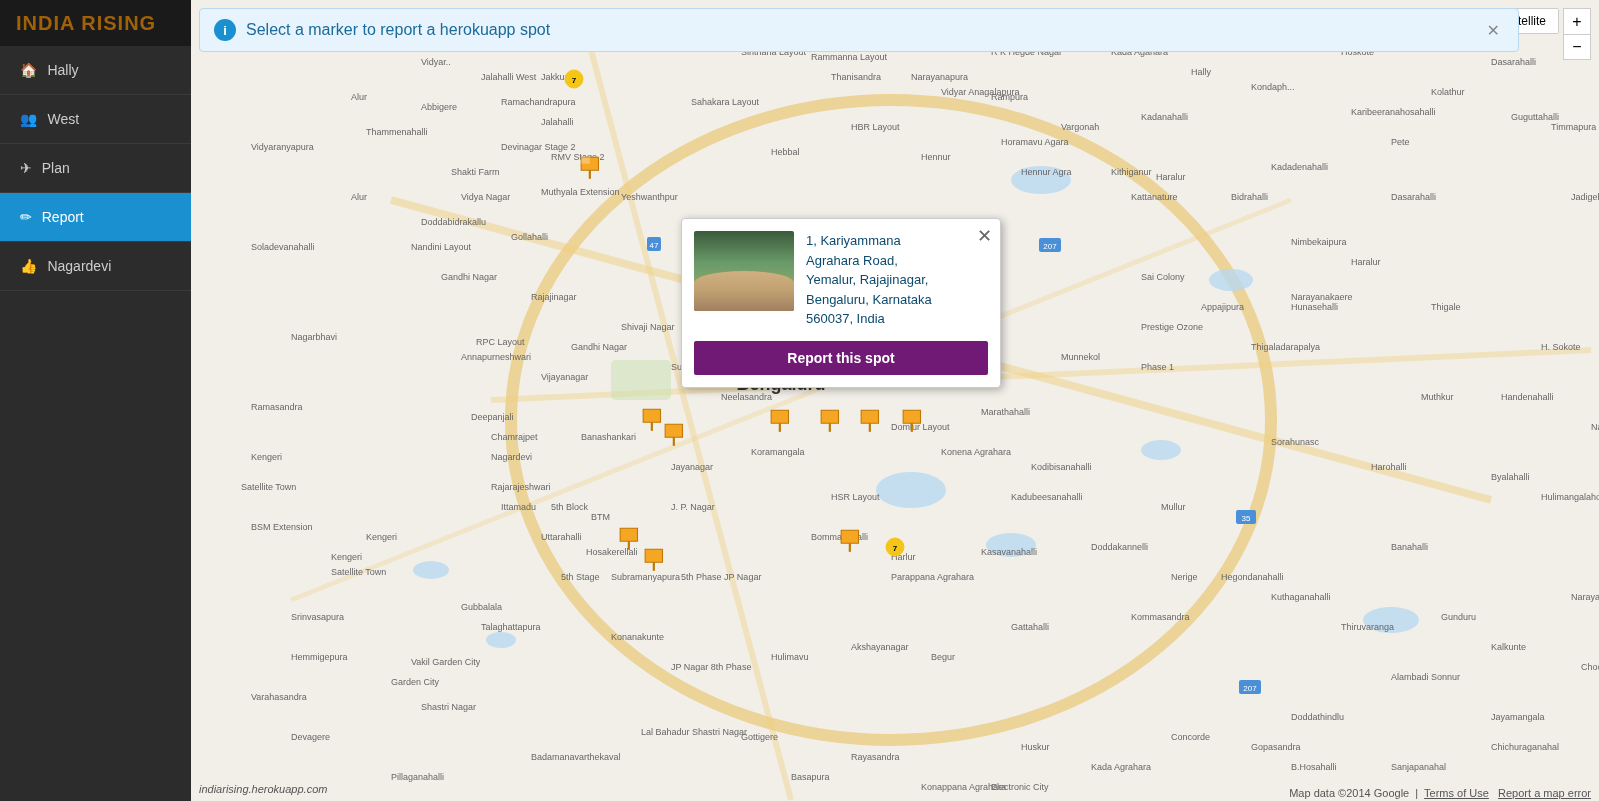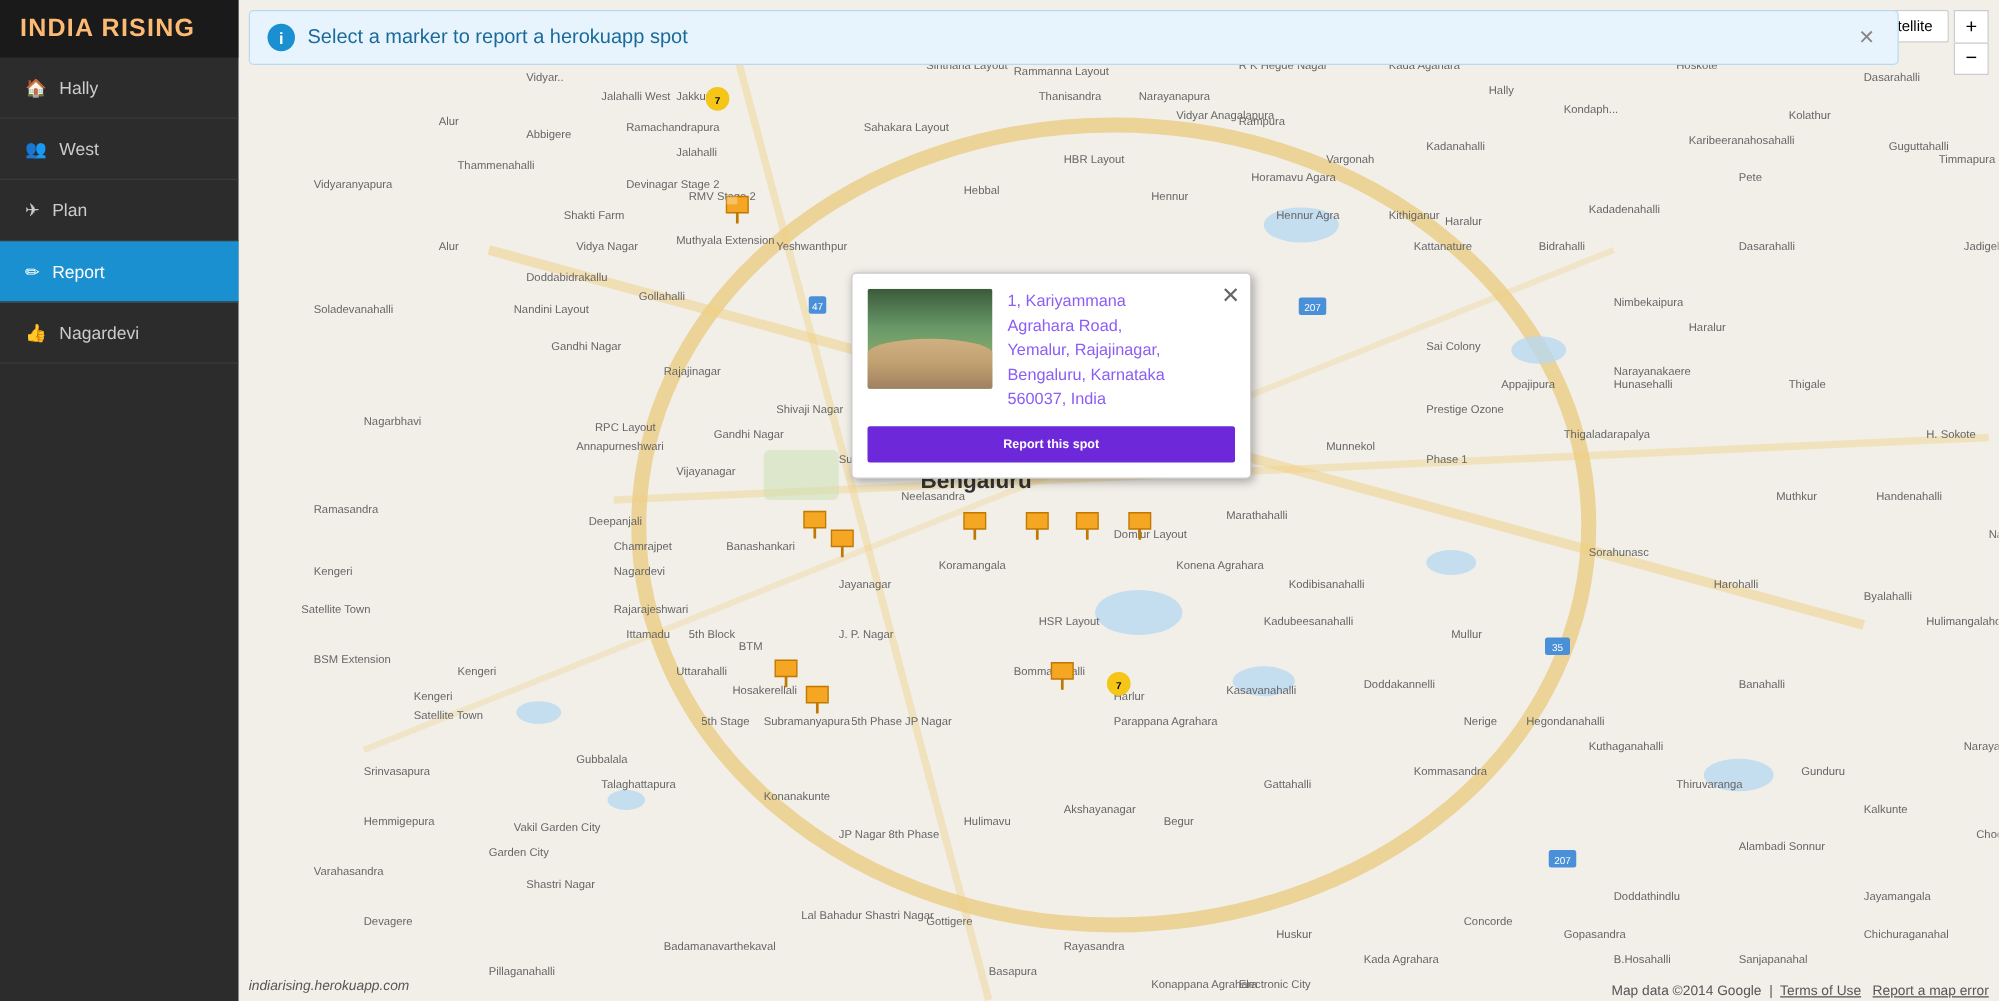--- a/index.html
+++ b/index.html
@@ -14,21 +14,21 @@
       display: flex;
       flex-direction: column;
       height: 100%;
     }
     #app-title {
       background: #1a1a1a;
       padding: 14px 16px;
       font-size: 20px;
       font-weight: bold;
       letter-spacing: 1px;
-      color: #fdba74;
+      color: #a16207;
       height: 46px;
       display: flex;
       align-items: center;
     }
     .nav-item {
       display: flex;
       align-items: center;
       padding: 16px 20px;
       color: #ccc;
       cursor: pointer;
@@ -187,30 +187,30 @@
       position: absolute;
       bottom: 0;
       left: 0;
       right: 0;
       height: 40px;
       background: linear-gradient(0deg, #a08060 0%, #c0a070 50%, #d0b080 100%);
       border-radius: 50% 50% 0 0 / 30% 30% 0 0;
     }
     #popup-address {
       font-size: 13px;
-      color: #8b5cf6;
+      color: #0c4a6e;
       line-height: 1.5;
     }
     #report-btn {
       width: 100%;
-      background: #6d28d9;
+      background: #701a75;
       color: #fff;
       border: none;
       padding: 9px;
-      font-size: 10px;
+      font-size: 14px;
       font-weight: bold;
       cursor: pointer;
       border-radius: 2px;
     }
 
     
     .map-marker {
       position: absolute;
       width: 26px;
       height: 26px;

